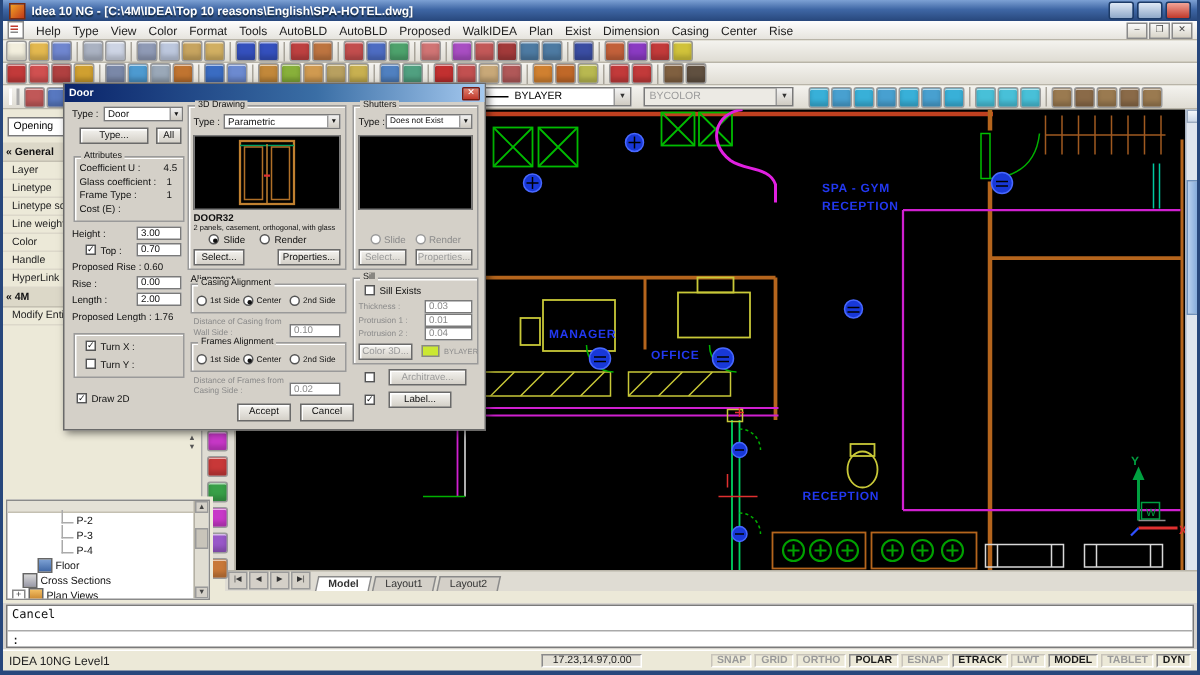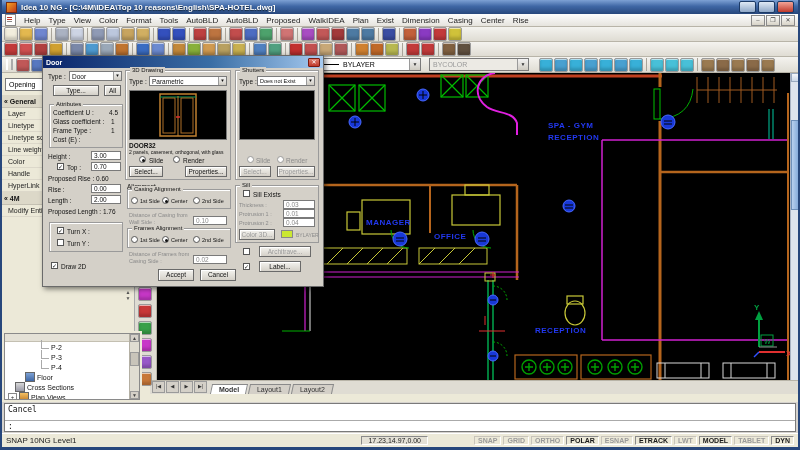--- a/index.html
+++ b/index.html
@@ -520,21 +520,21 @@
   </div>
 
   <div class="cmd">
     <div class="cmdbox">
       <div class="cmdhist">Cancel</div>
       <div class="cmdline">:</div>
     </div>
   </div>
 
   <div class="statusbar">
-    <span>SNAP 10NG Level1</span>
+    <span>IDEA 10NG Level1</span>
     <span class="coords">17.23,14.97,0.00</span>
     <span class="toggles">
 
     <span class="tg">SNAP</span>
         <span class="tg">GRID</span>
         <span class="tg">ORTHO</span>
         <span class="tg on">POLAR</span>
         <span class="tg">ESNAP</span>
         <span class="tg on">ETRACK</span>
         <span class="tg">LWT</span>

